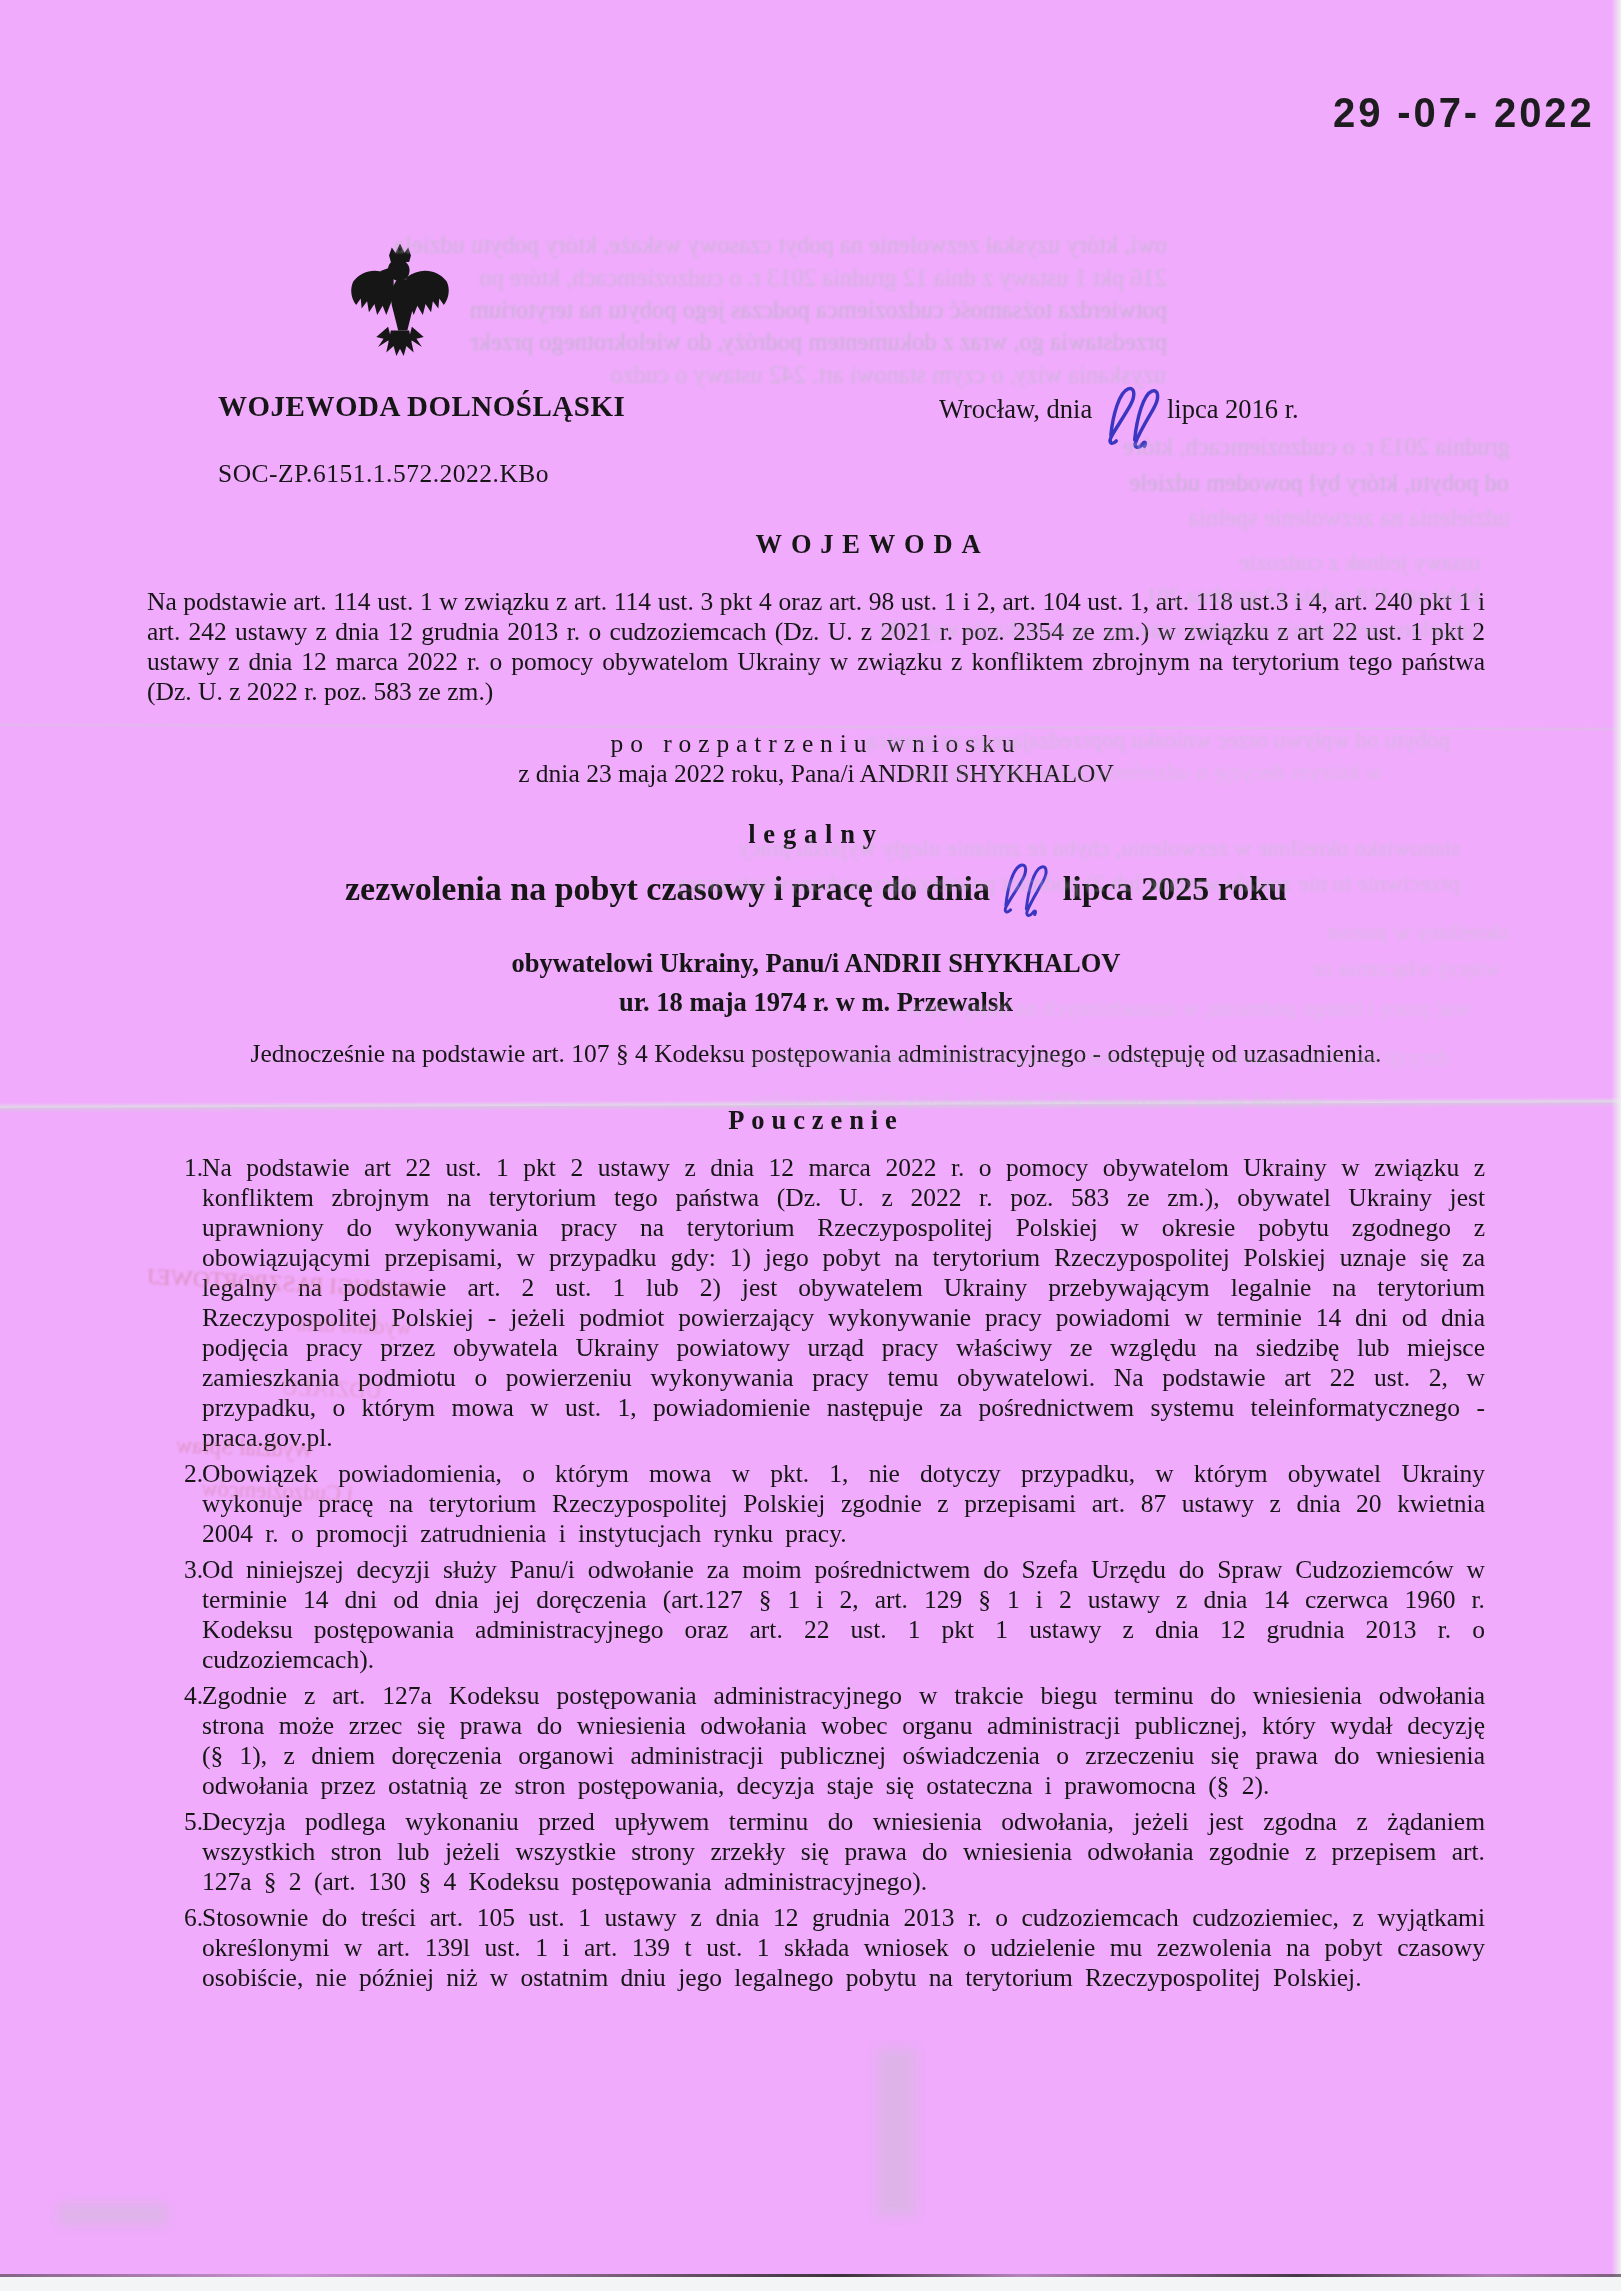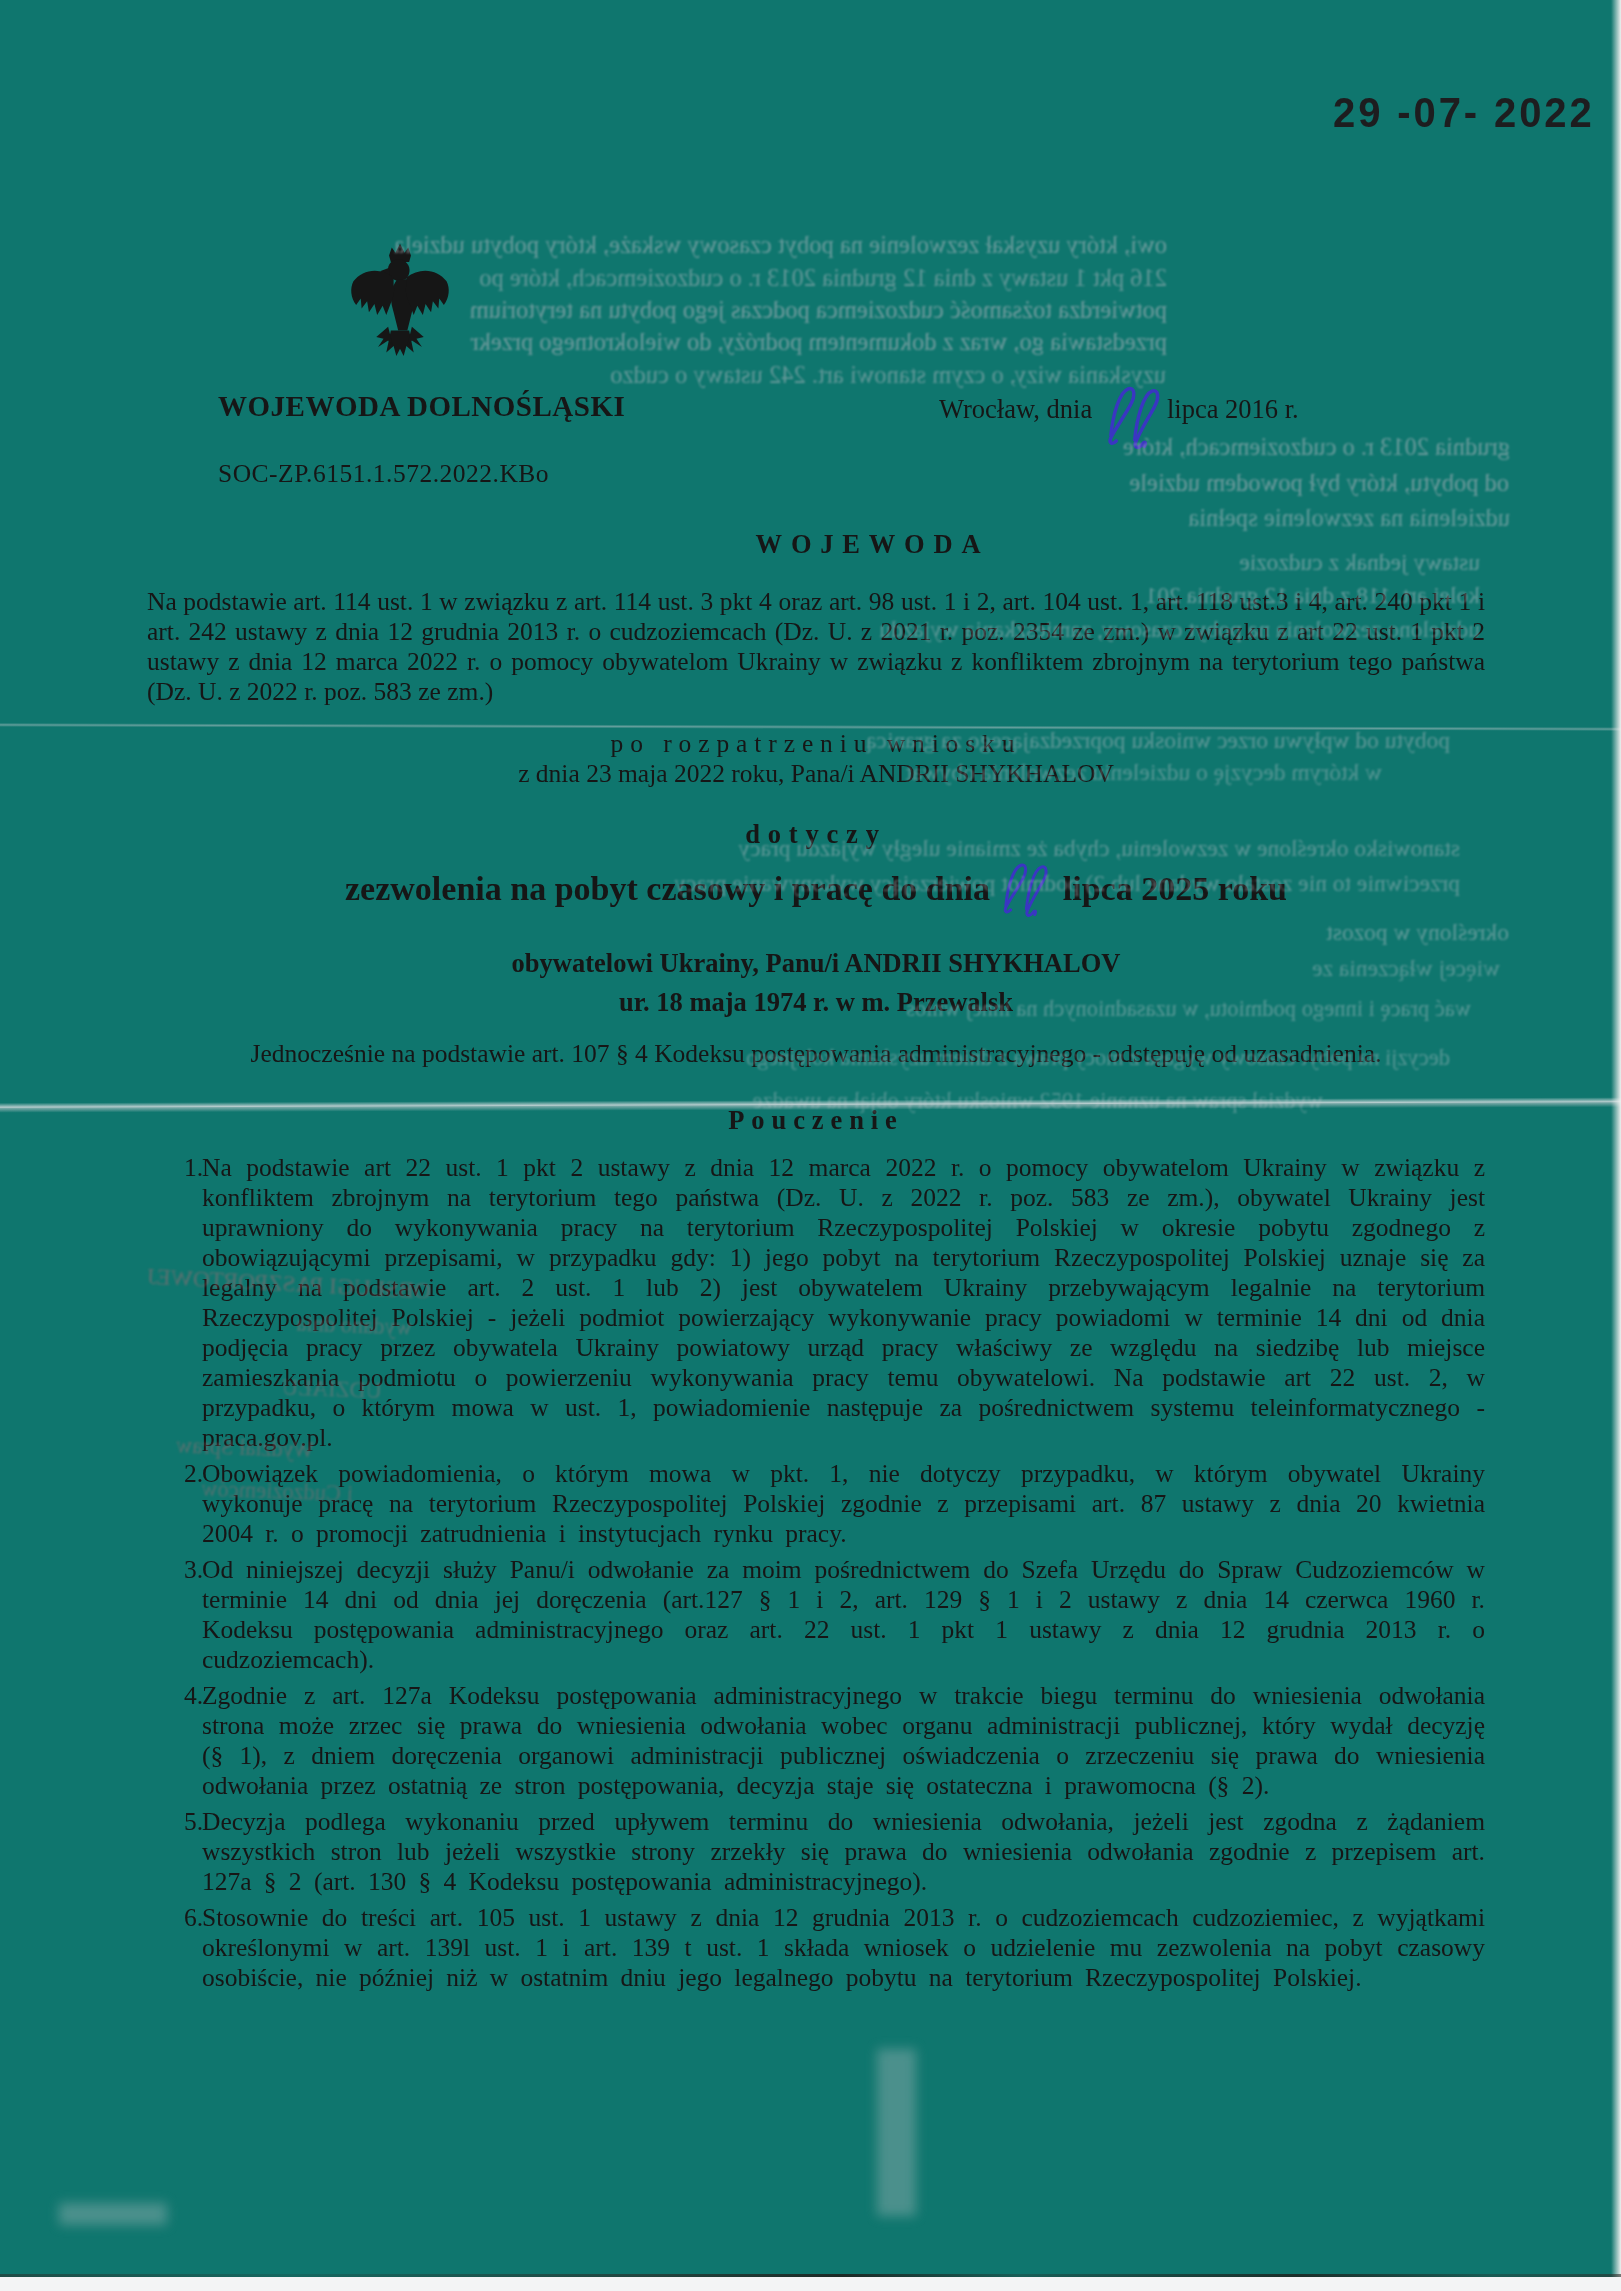--- a/index.html
+++ b/index.html
@@ -1,18 +1,18 @@
 <!DOCTYPE html>
 <html lang="pl"><head>
 <meta charset="utf-8">
 <style>
   html,body{margin:0;padding:0;background:#9a9a9a;}
   .page{
     position:relative;width:1621px;height:2292px;margin:0 auto;
-    background:#0f766e;overflow:hidden;
+    background:#f0abfc;overflow:hidden;
     font-family:"Liberation Serif","DejaVu Serif",serif;
     color:#161616;
   }
   
   .bleed{position:absolute;white-space:nowrap;pointer-events:none;}
   .crease{position:absolute;left:0;width:100%;pointer-events:none;}
   .crease.c1{top:725px;height:3.9px;background:linear-gradient(to bottom,rgba(255,255,255,0),rgba(203,207,211,.45),rgba(255,255,255,0));transform:rotate(.15deg);}
   .crease.c2{top:1100px;height:9.8px;background:linear-gradient(to bottom,rgba(255,255,255,0),rgba(222,225,228,.8) 45%,rgba(206,209,213,.55) 55%,rgba(255,255,255,0));transform:rotate(-.2deg);}
   .edge-right{position:absolute;top:0;right:0;width:9.8px;height:100%;background:linear-gradient(to right,rgba(255,255,255,0),#eef0ef);}
   .edge-bottom-line{position:absolute;left:0;top:2274px;width:100%;height:2.9px;
@@ -95,21 +95,21 @@
   <div class="refnum">SOC-ZP.6151.1.572.2022.KBo</div>
 
   <div class="content">
     <div class="h-decyzja">WOJEWODA</div>
 
     <p class="legal" style="margin:28px 0 0 0;">Na podstawie art. 114 ust. 1 w związku z art. 114 ust. 3 pkt 4 oraz art. 98 ust. 1 i 2, art. 104 ust. 1, art. 118 ust.3 i 4, art. 240 pkt 1 i art. 242 ustawy z dnia 12 grudnia 2013 r. o cudzoziemcach (Dz. U. z 2021 r. poz. 2354 ze zm.) w związku z art 22 ust. 1 pkt 2 ustawy z dnia 12 marca 2022 r. o pomocy obywatelom Ukrainy w związku z konfliktem zbrojnym na terytorium tego państwa (Dz. U. z 2022 r. poz. 583 ze zm.)</p>
 
     <div class="cline sp m-po">po rozpatrzeniu wniosku</div>
     <div class="cline m-zd">z dnia 23 maja 2022 roku, Pana/i ANDRII SHYKHALOV</div>
 
-    <div class="cline b m-ud">dotyczy</div>
+    <div class="cline b m-ud">legalny</div>
 
     <div class="cline b m-zez">
       <span>zezwolenia na pobyt czasowy i pracę do dnia</span><svg class="grant-hand" width="57" height="67" viewBox="0 0 60 72" aria-hidden="true">
         <g fill="none" stroke="#3a36c2" stroke-width="3.2" stroke-linecap="round">
           <path d="M10,54 C12,34 18,14 26,11 C32,9 33,17 28,26 C22,37 14,48 10,56 C8,61 11,63 15,59"></path>
           <path d="M32,58 C34,38 40,16 48,13 C54,11 55,19 50,28 C44,39 37,50 33,60 C31,65 35,67 39,62 C41,59 43,60 41,64"></path>
         </g>
       </svg><span>lipca 2025 roku</span>
     </div>
 

